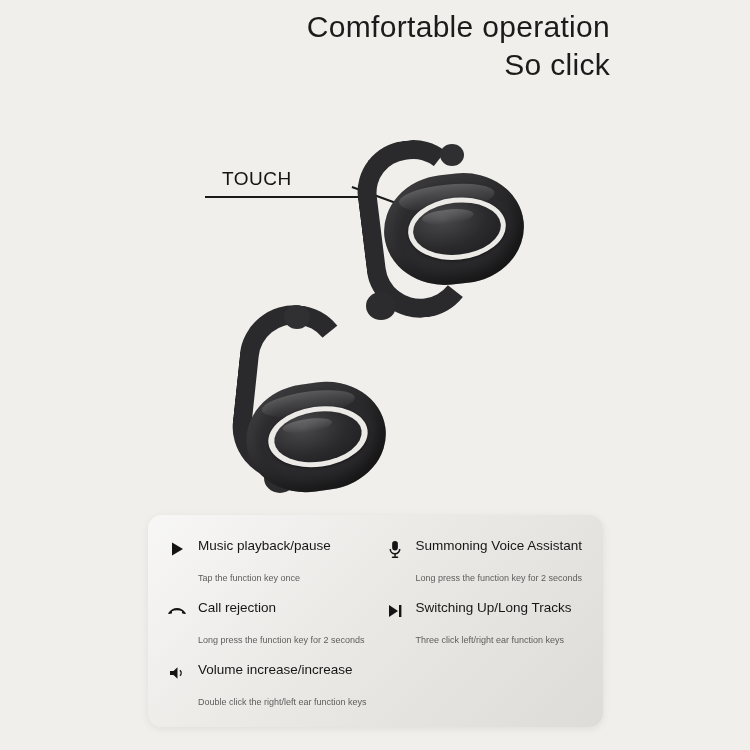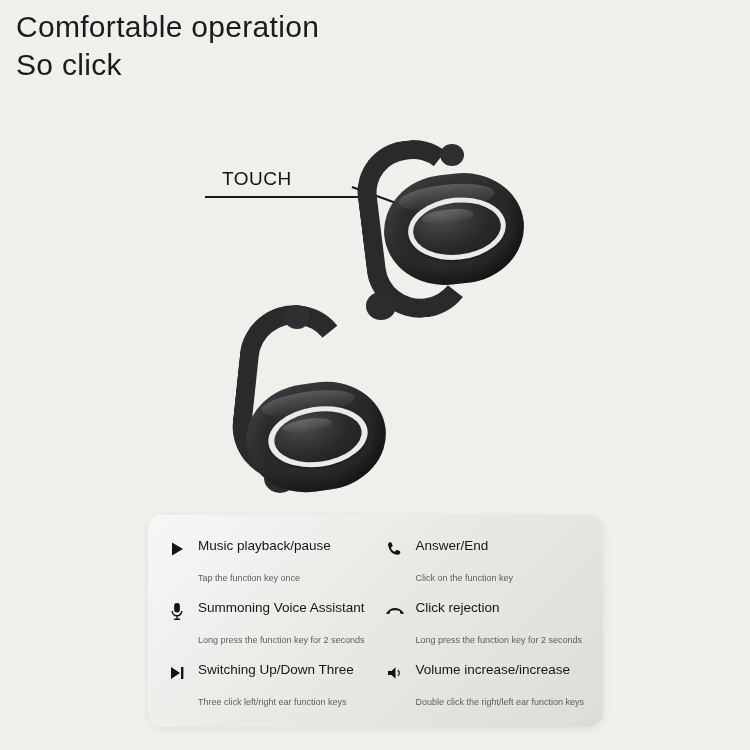--- a/index.html
+++ b/index.html
@@ -10,23 +10,23 @@
     background: #f0efeb;
     font-family: "Liberation Sans", sans-serif;
     overflow: hidden;
     position: relative;
   }
 
   
   .heading {
     position: absolute;
     top: 8px;
-    left: 16px;
+    left: 0;
     width: 610px;
-    text-align: left;
+    text-align: right;
     color: #1b1b1b;
   }
   .heading .line {
     font-size: 30px;
     line-height: 38px;
     letter-spacing: 0.3px;
     font-weight: 400;
   }
 
   
@@ -346,31 +346,20 @@
         <svg width="18" height="18" viewBox="0 0 18 18">
             <polygon points="4,2.5 15,9 4,15.5" fill="#141414"></polygon>
           </svg>
       </div>
       <div class="fn-text">
         <div class="fn-title">Music playback/pause</div>
         <div class="fn-sub">Tap the function key once</div>
       </div>
     </div>
 
-    <div class="fn">
-      <div class="fn-ico">
-        <svg width="19" height="19" viewBox="0 0 20 20">
-          <path d="M5.2 2.3c.7-.2 1.4.1 1.7.8l1 2.2c.3.6.1 1.3-.4 1.7l-1 .8c-.2.2-.3.5-.2.8.6 1.6 1.9 2.9 3.5 3.6.3.1.6 0 .8-.2l.8-1c.4-.5 1.1-.7 1.7-.4l2.2 1c.7.3 1 1 .8 1.7-.3 1.2-1.4 2.1-2.7 2.1C7.8 15.2 4.8 12.2 3.2 5c-.1-1.3.8-2.4 2-2.7z" fill="#141414"></path>
-        </svg>
-      </div>
-      <div class="fn-text">
-        <div class="fn-title">Answer/End</div>
-        <div class="fn-sub">Click on the function key</div>
-      </div>
-    </div>
 
     <div class="fn">
       <div class="fn-ico">
         <svg width="16" height="19" viewBox="0 0 16 20">
           <rect x="5" y="1" width="6" height="10" rx="3" fill="#141414"></rect>
           <path d="M3 9.5a5 5 0 0 0 10 0" stroke="#141414" stroke-width="1.6" fill="none"></path>
           <rect x="7.3" y="14" width="1.5" height="4" fill="#141414"></rect>
           <rect x="4.6" y="17.4" width="6.9" height="1.5" rx="0.7" fill="#141414"></rect>
         </svg>
       </div>
@@ -380,34 +369,34 @@
       </div>
     </div>
 
     <div class="fn">
       <div class="fn-ico">
         <svg width="20" height="14" viewBox="0 0 22 14">
           <path d="M1.5 9.2C4 5.4 7.3 3.6 11 3.6s7 1.8 9.5 5.6c.4.6-.1 1.3-.8 1.1l-2.6-.6c-.5-.1-.8-.6-.7-1.1l.2-1.2c-1.7-.8-3.6-1.2-5.6-1.2s-3.9.4-5.6 1.2l.2 1.2c.1.5-.2 1-.7 1.1l-2.6.6c-.7.2-1.2-.5-.8-1.1z" fill="#141414"></path>
         </svg>
       </div>
       <div class="fn-text">
-        <div class="fn-title">Click rejection</div>
+        <div class="fn-title">Call rejection</div>
         <div class="fn-sub">Long press the function key for 2 seconds</div>
       </div>
     </div>
 
     <div class="fn">
       <div class="fn-ico">
         <svg width="18" height="18" viewBox="0 0 18 18">
           <polygon points="3,3 12,9 3,15" fill="#141414"></polygon>
           <rect x="13" y="3" width="2.4" height="12" fill="#141414"></rect>
         </svg>
       </div>
       <div class="fn-text">
-        <div class="fn-title">Switching Up/Down Three</div>
+        <div class="fn-title">Switching Up/Long Tracks</div>
         <div class="fn-sub">Three click left/right ear function keys</div>
       </div>
     </div>
 
     <div class="fn">
       <div class="fn-ico">
         <svg width="18" height="16" viewBox="0 0 18 16">
           <polygon points="2,6 5.5,6 9.5,2.2 9.5,13.8 5.5,10 2,10" fill="#141414"></polygon>
           <path d="M12 5.2a4 4 0 0 1 0 5.6" stroke="#141414" stroke-width="1.4" fill="none"></path>
         </svg>

